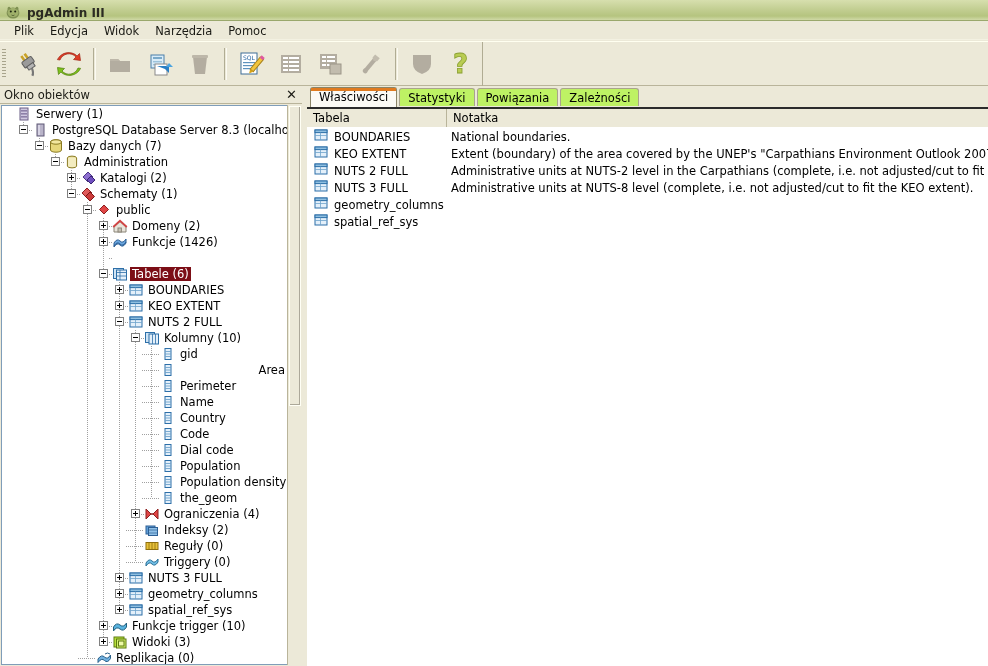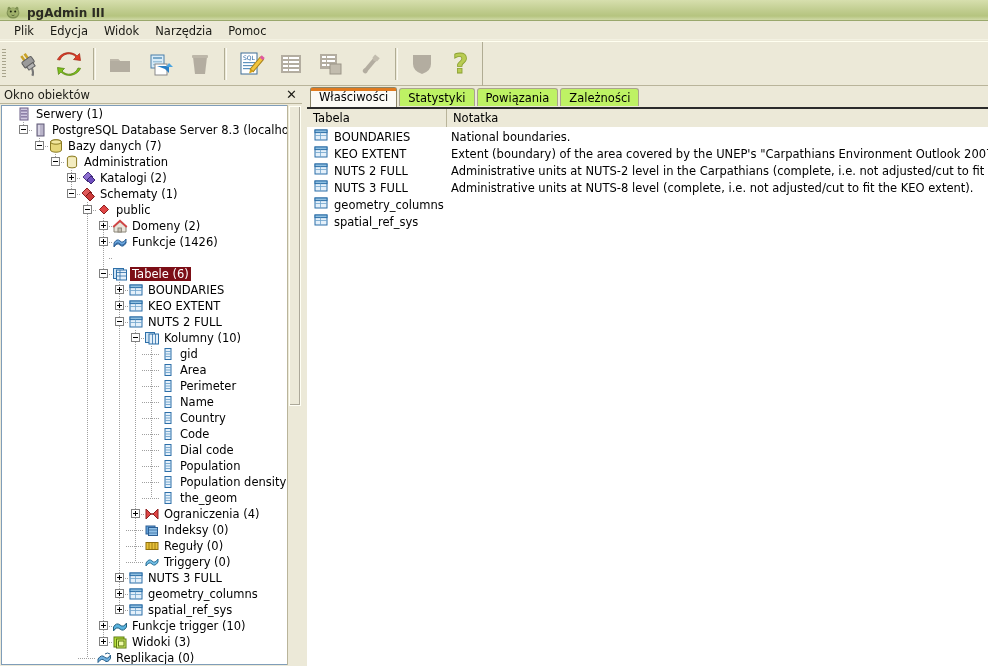--- a/index.html
+++ b/index.html
@@ -575,21 +575,21 @@
             <span class="ticon" style="left: 158px; top: 0px;"><svg width="16" height="16" viewBox="0 0 16 16">
                 <rect x="5" y="2.5" width="6" height="11" fill="#e4f0fa" stroke="#2d6fa8"></rect>
                 <g stroke="#6fa3cc" stroke-width="0.9">
                   <line x1="5" y1="5.5" x2="11" y2="5.5"></line>
                   <line x1="5" y1="8" x2="11" y2="8"></line>
                   <line x1="5" y1="10.5" x2="11" y2="10.5"></line>
                 </g>
               </svg></span>
             <span class="tlabel" style="margin-left: 176px;">gid</span>
           </div>
-          <div class="tnode" style="position: absolute; left: 0px; top: 256px; width: 285px;">
+          <div class="tnode" style="position: absolute; left: 0px; top: 256px; width: 285px; justify-content: flex-end;">
             <span class="ticon" style="left: 158px; top: 0px;"><svg width="16" height="16" viewBox="0 0 16 16">
                 <rect x="5" y="2.5" width="6" height="11" fill="#e4f0fa" stroke="#2d6fa8"></rect>
                 <g stroke="#6fa3cc" stroke-width="0.9">
                   <line x1="5" y1="5.5" x2="11" y2="5.5"></line>
                   <line x1="5" y1="8" x2="11" y2="8"></line>
                   <line x1="5" y1="10.5" x2="11" y2="10.5"></line>
                 </g>
               </svg></span>
             <span class="tlabel" style="margin-left: 176px;">Area</span>
           </div>
@@ -692,21 +692,21 @@
           </div>
           <div class="tnode" style="position: absolute; left: 0px; top: 416px; width: 285px;">
             <span class="ticon" style="left: 142px; top: 0px;"><svg width="16" height="16" viewBox="0 0 16 16">
                 <rect x="2" y="4" width="9" height="8" fill="#5f9ed8" stroke="#2d5f94"></rect>
                 <rect x="4.5" y="5.5" width="9" height="8" fill="#8fc0e8" stroke="#2d5f94"></rect>
                 <g stroke="#2d5f94" stroke-width="0.7">
                   <line x1="4.5" y1="8" x2="13.5" y2="8"></line>
                   <line x1="4.5" y1="11" x2="13.5" y2="11"></line>
                 </g>
               </svg></span>
-            <span class="tlabel" style="margin-left: 160px;">Indeksy (0)</span>
+            <span class="tlabel" style="margin-left: 160px;">Indeksy (2)</span>
           </div>
           <div class="tnode" style="position: absolute; left: 0px; top: 432px; width: 285px;">
             <span class="ticon" style="left: 142px; top: 0px;"><svg width="16" height="16" viewBox="0 0 16 16">
                 <rect x="2" y="4.5" width="12" height="7" fill="#e8c23a" stroke="#8f6f0e"></rect>
                 <g stroke="#8f6f0e" stroke-width="0.8">
                   <line x1="5" y1="4.5" x2="5" y2="11.5"></line>
                   <line x1="8" y1="4.5" x2="8" y2="11.5"></line>
                   <line x1="11" y1="4.5" x2="11" y2="11.5"></line>
                 </g>
               </svg></span>

